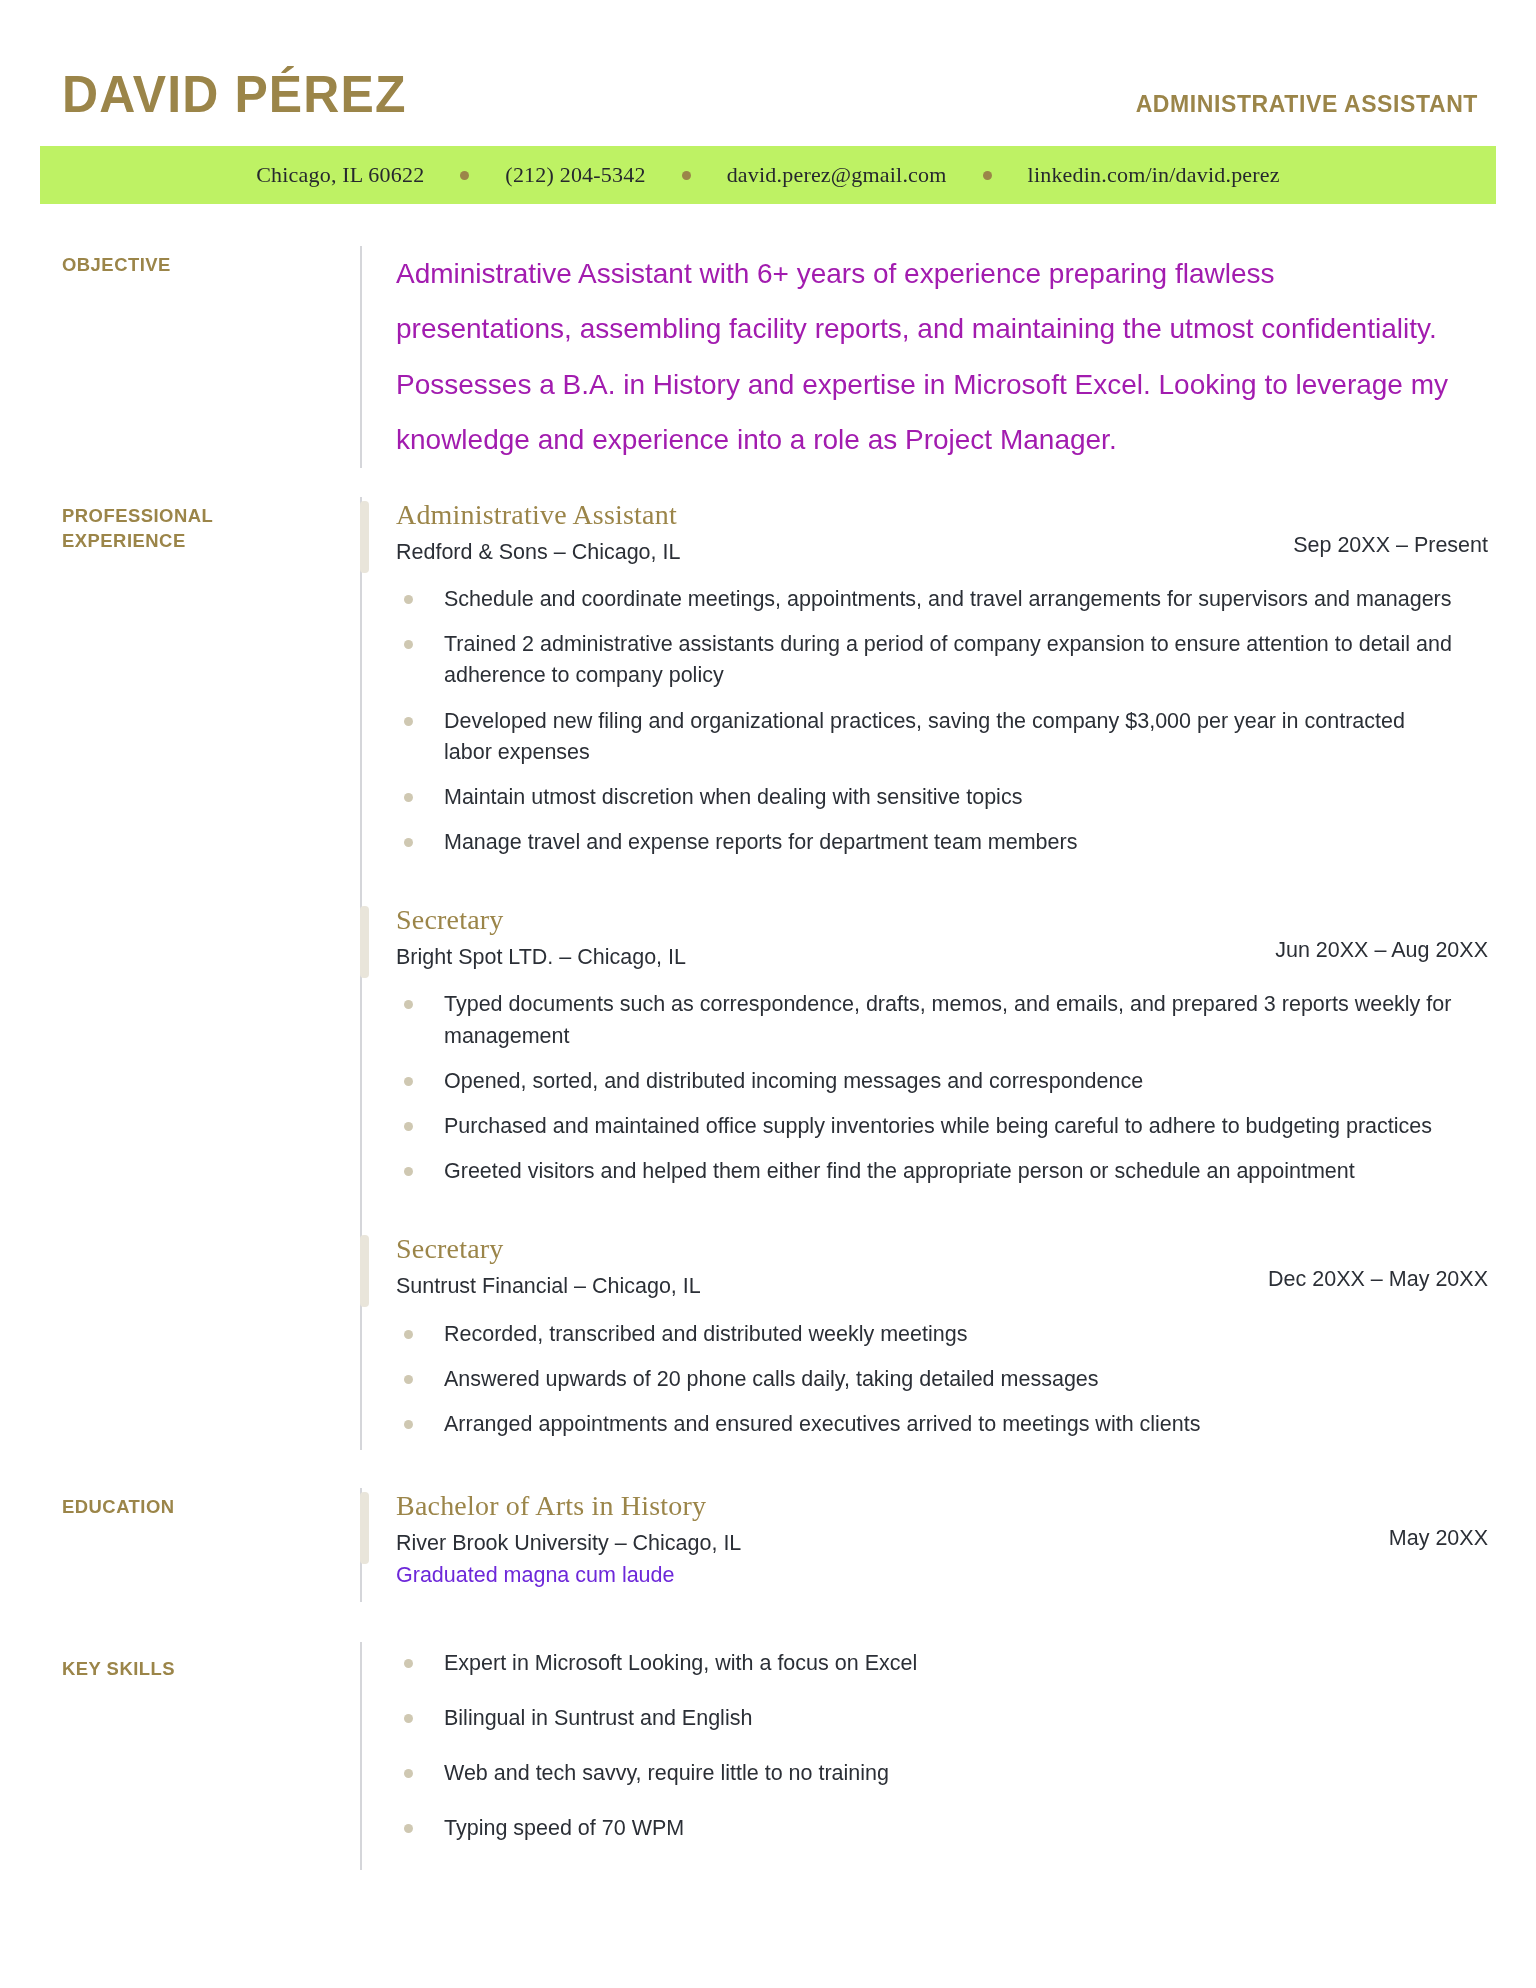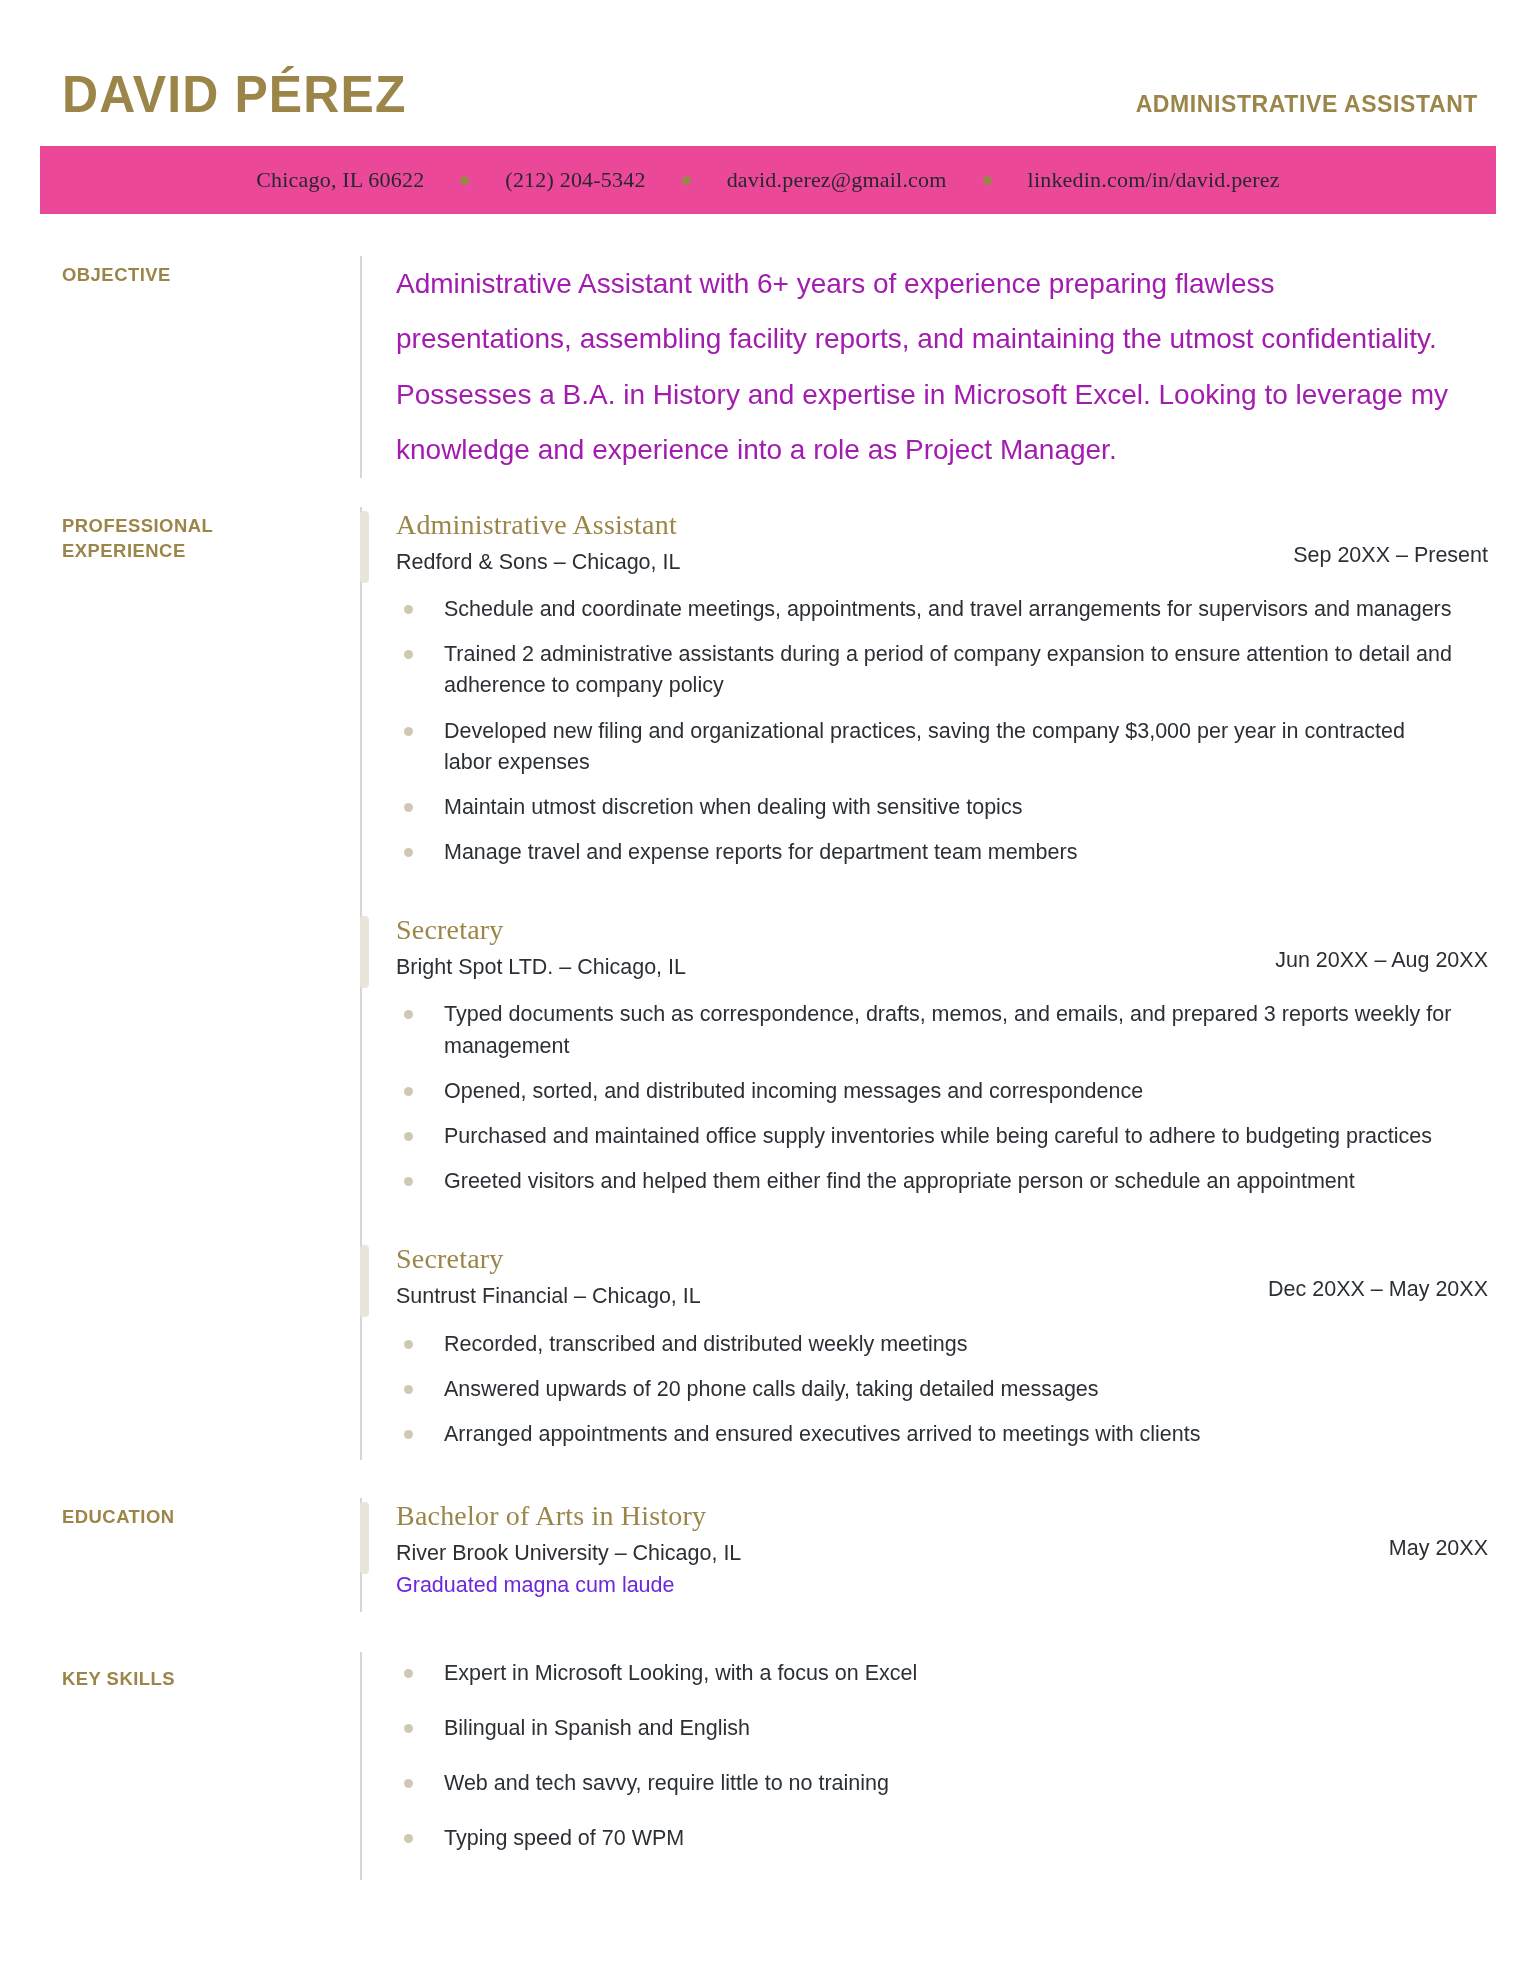--- a/index.html
+++ b/index.html
@@ -49,22 +49,22 @@
     font-weight: 700;
     letter-spacing: 0.6px;
     color: #9b8549;
     text-transform: uppercase;
     white-space: nowrap;
   }
 
   
   .contact-bar {
     margin: 26px 40px 0 40px;
-    background: #ec4899;
-    height: 68px;
+    background: #bef264;
+    height: 58px;
     display: flex;
     align-items: center;
     justify-content: center;
     gap: 0;
   }
   .contact-item {
     font-family: "Liberation Serif", serif;
     font-size: 22px;
     color: #26282d;
     white-space: nowrap;
@@ -356,21 +356,21 @@
     </div>
 
     <div class="section skills-section">
       <div class="section-label-col">
         <div class="section-label">KEY SKILLS</div>
       </div>
       <div class="section-content">
         <div class="rule"></div>
         <ul class="skills">
           <li><span class="dot"></span><span>Expert in Microsoft Looking, with a focus on Excel</span></li>
-          <li><span class="dot"></span><span>Bilingual in Spanish and English</span></li>
+          <li><span class="dot"></span><span>Bilingual in Suntrust and English</span></li>
           <li><span class="dot"></span><span>Web and tech savvy, require little to no training</span></li>
           <li><span class="dot"></span><span>Typing speed of 70 WPM</span></li>
         </ul>
       </div>
     </div>
 
   </div>
 </div>
 
 </body></html>

